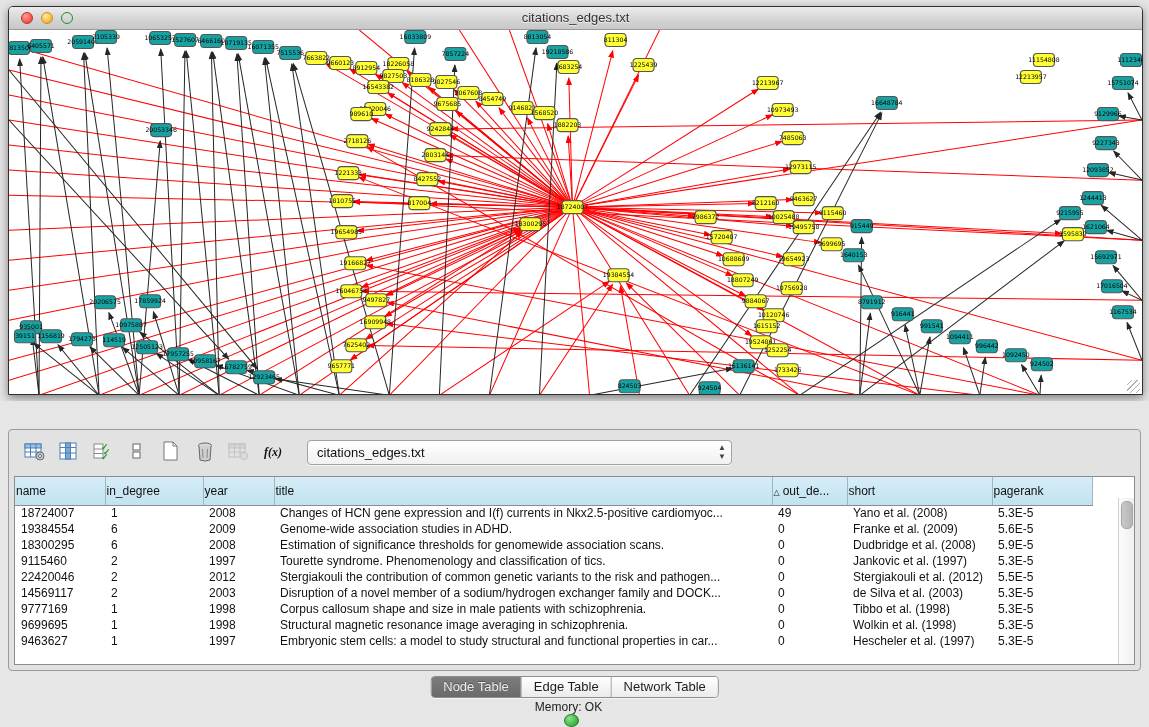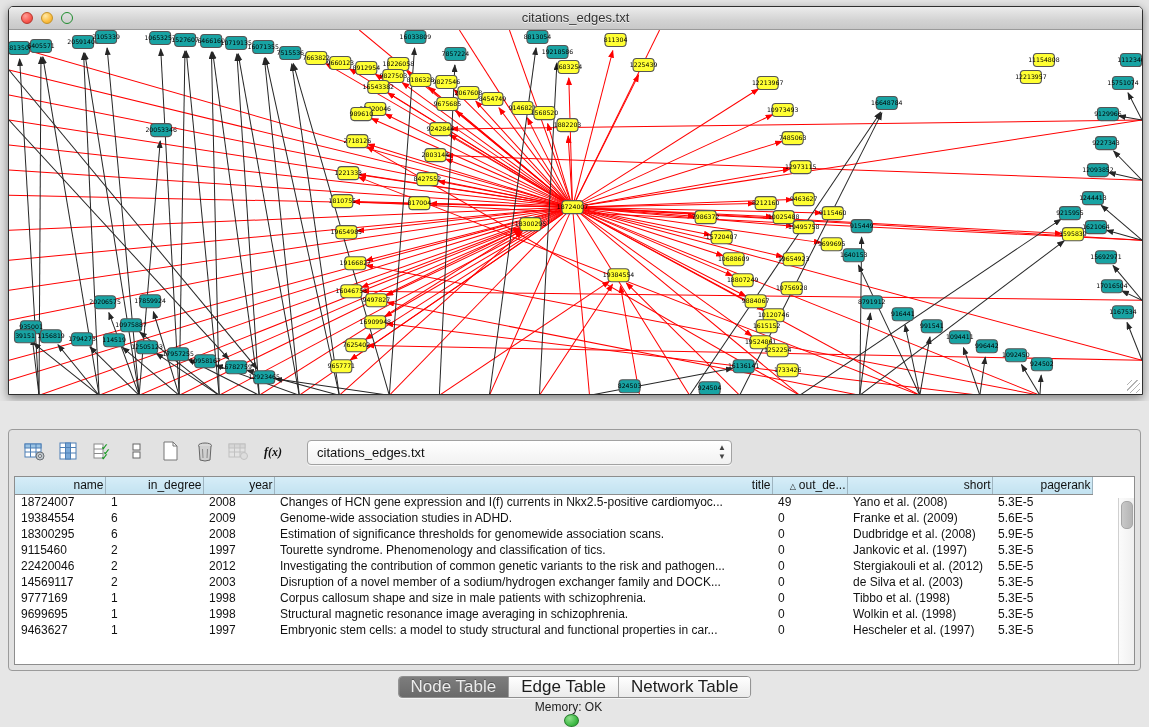--- a/index.html
+++ b/index.html
@@ -45,33 +45,33 @@
   .fx{font-family:"Liberation Serif",serif;font-style:italic;font-weight:bold;font-size:12px;color:#111;}
   .combo{position:relative;margin-left:14px;width:392px;height:23px;border:1px solid #a2a2a2;border-radius:4px;
     background:linear-gradient(180deg,#ffffff,#f1f1f1);box-shadow:0 1px 0 rgba(255,255,255,.7);
     font-size:13px;color:#111;display:flex;align-items:center;padding:0 22px 0 9px;cursor:pointer;}
   .combo .steppers{position:absolute;right:5px;top:2px;display:flex;flex-direction:column;line-height:9px;
     font-size:8px;color:#444;}
 
   .table-wrap{position:absolute;left:5px;right:5px;top:46px;bottom:5px;border:1px solid #8d8d8d;
     background:#fff;overflow:hidden;}
   table.data{border-collapse:collapse;table-layout:fixed;font-size:12px;color:#111;}
-  table.data th{height:17px;box-sizing:border-box;font-weight:normal;text-align:right;
+  table.data th{height:28px;box-sizing:border-box;font-weight:normal;text-align:left;
     background:linear-gradient(180deg,#d6edf8,#c2e2f0);border-right:1px solid #9fb5c1;border-bottom:1px solid #8d8d8d;
     overflow:hidden;white-space:nowrap;cursor:pointer;margin-top:36px;}
   table.data td{height:16px;box-sizing:border-box;padding:0 4px 0 6px;overflow:hidden;white-space:nowrap;cursor:default;}
   .sort-tri{font-size:8px;margin-right:3px;color:#222;}
   .vscroll{position:absolute;right:0;top:21px;bottom:0;width:15px;background:linear-gradient(90deg,#fbfbfb,#f0f0f0);
     border-left:1px solid #d0d0d0;}
   .vthumb{position:absolute;left:2px;top:3px;width:10px;height:26px;border-radius:5px;
     background:linear-gradient(90deg,#c9c9c9,#b4b4b4);border:1px solid #a6a6a6;cursor:grab;}
 
   .tabs{position:absolute;left:50%;transform:translateX(-50%);bottom:29px;display:flex;
     border:1px solid #8e8e8e;border-radius:4px;overflow:hidden;box-shadow:0 1px 0 rgba(255,255,255,.6);}
-  .tab{height:20px;line-height:20px;padding:0 12px;font-size:17px;background:linear-gradient(180deg,#ffffff,#ebebeb);
+  .tab{height:20px;line-height:20px;padding:0 12px;font-size:13px;background:linear-gradient(180deg,#ffffff,#ebebeb);
     color:#1c1c1c;border-right:1px solid #9a9a9a;cursor:pointer;}
   .tab:last-child{border-right:0;}
   .tab.sel{background:linear-gradient(180deg,#7d7d7d,#6a6a6a);color:#ececec;text-shadow:0 -1px 0 rgba(0,0,0,.3);}
 
   .statusbar{position:absolute;left:0;right:0;bottom:0;height:27px;display:flex;align-items:center;
     justify-content:flex-end;padding-right:12px;font-size:12px;color:#222;flex-direction:column;}
   .memdot{width:13px;height:13px;border-radius:50%;margin-left:6px;
     background:radial-gradient(circle at 35% 30%,#8fe08d,#3cb843 65%,#2b9a33);border:1px solid #237c29;cursor:pointer;}
 </style>
 </head>
@@ -860,21 +860,21 @@
                 <td>1997</td>
                 <td>Tourette syndrome. Phenomenology and classification of tics.</td>
                 <td>0</td>
                 <td>Jankovic et al. (1997)</td>
                 <td>5.3E-5</td>
               </tr>
               <tr>
                 <td>22420046</td>
                 <td>2</td>
                 <td>2012</td>
-                <td>Investigating the contribution of common genetic variants to the risk and pathogen...</td>
+                <td>Stergiakouli the contribution of common genetic variants to the risk and pathogen...</td>
                 <td>0</td>
                 <td>Stergiakouli et al. (2012)</td>
                 <td>5.5E-5</td>
               </tr>
               <tr>
                 <td>14569117</td>
                 <td>2</td>
                 <td>2003</td>
                 <td>Disruption of a novel member of a sodium/hydrogen exchanger family and DOCK...</td>
                 <td>0</td>

